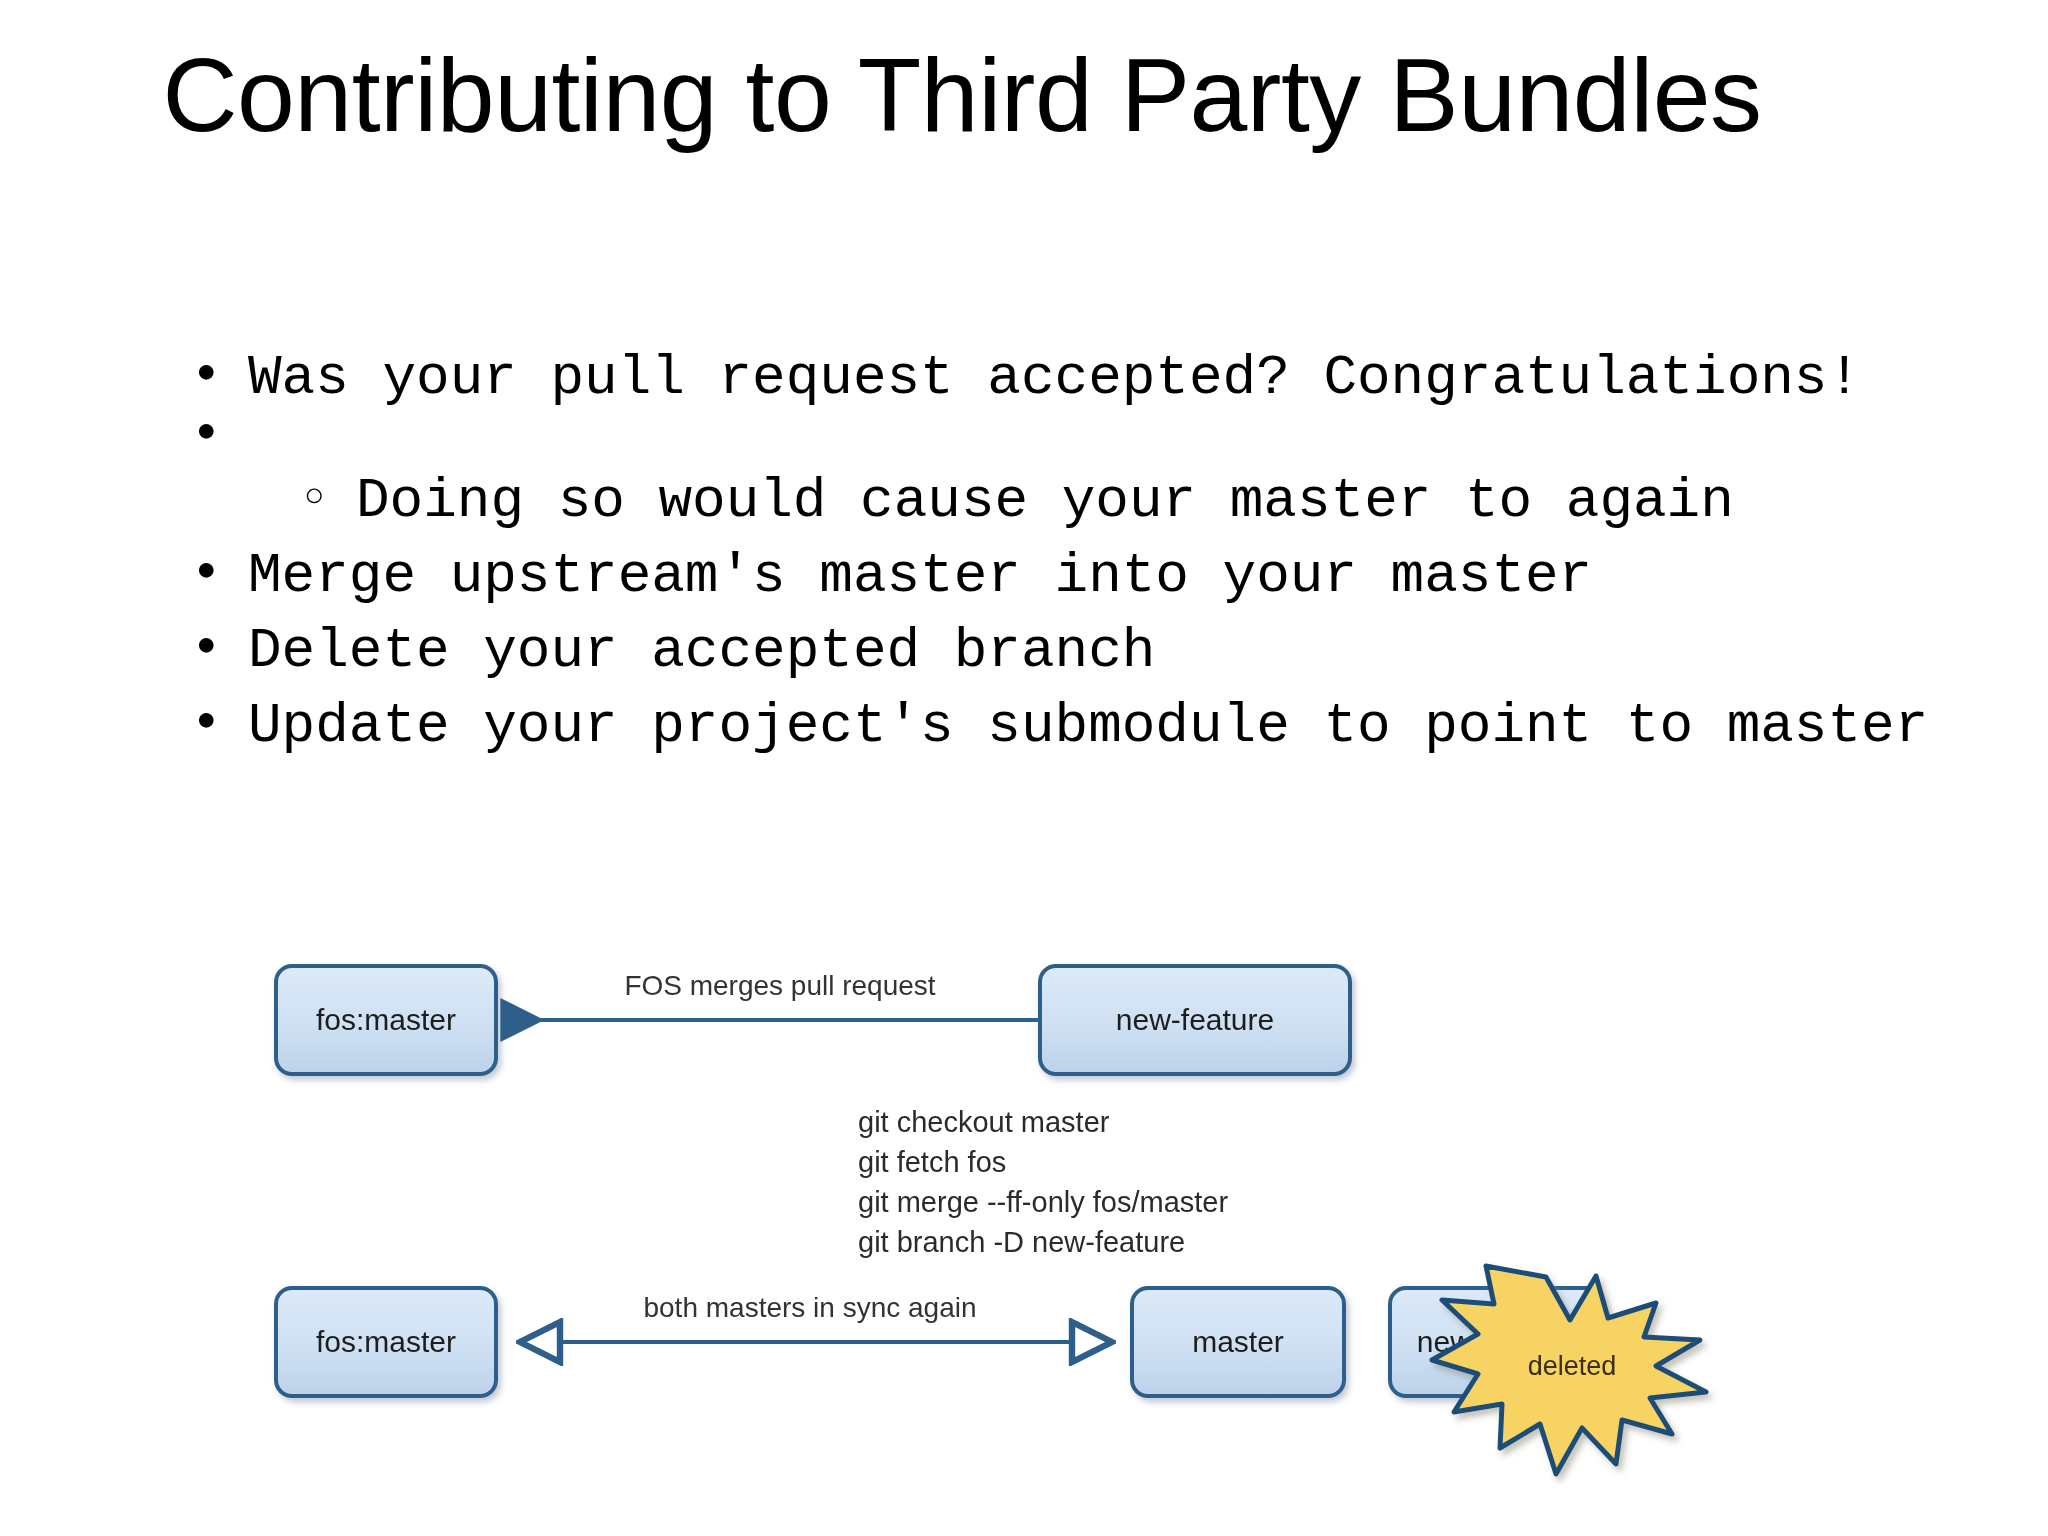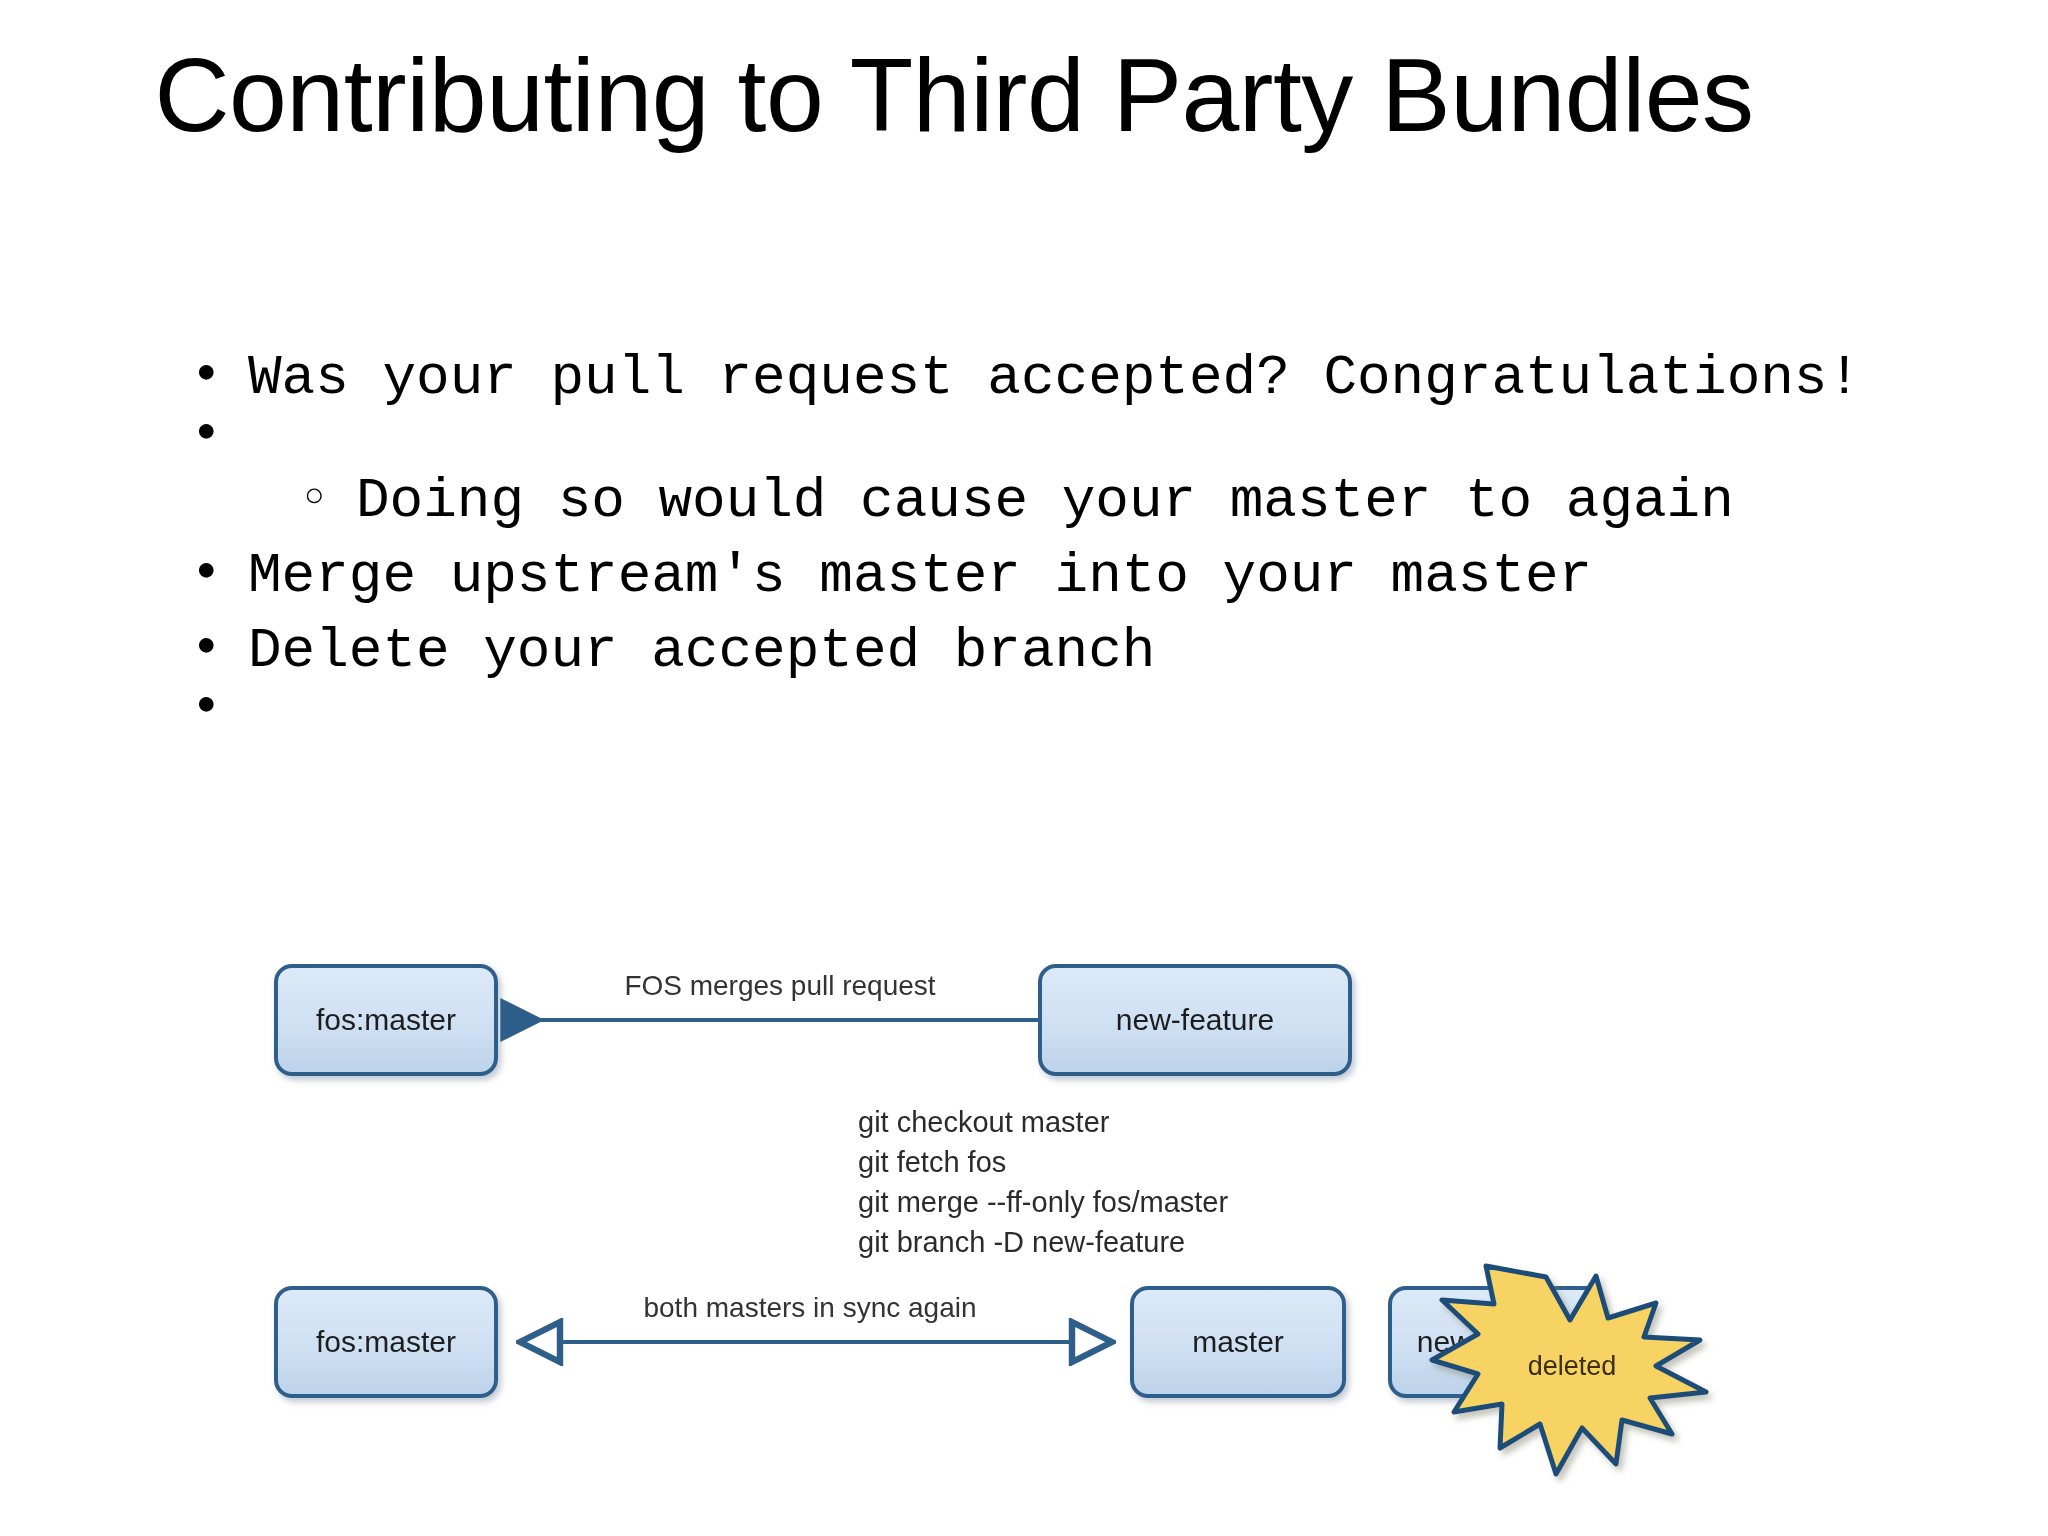--- a/index.html
+++ b/index.html
@@ -12,21 +12,21 @@
     height: 1536px;
     position: relative;
     overflow: hidden;
     font-family: "Liberation Sans", sans-serif;
     color: #000000;
   }
 
   
   #slide-title {
     position: absolute;
-    left: 8px;
+    left: 16px;
     top: 38px;
     width: 1892px;
     text-align: center;
     font-family: "Liberation Sans", sans-serif;
     font-size: 104px;
     font-weight: 400;
     line-height: 1.1;
     letter-spacing: -0.5px;
     color: #000000;
     white-space: nowrap;
@@ -135,20 +135,21 @@
     <span class="bullet-text">Merge upstream's master into your master</span>
   </div>
 
   <div class="bullet-row level-1">
     <span class="bullet-marker">●</span>
     <span class="bullet-text">Delete your accepted branch</span>
   </div>
 
   <div class="bullet-row level-1">
     <span class="bullet-marker">●</span>
+    <span class="bullet-text">Update your project's submodule to point to master</span>
   </div>
 
 </div>
 
 <div id="diagram">
 <svg width="2048" height="1536" viewBox="0 0 2048 1536" xmlns="http://www.w3.org/2000/svg">
   <defs>
     <linearGradient id="nodeGrad" x1="0" y1="0" x2="0" y2="1">
       <stop offset="0%" stop-color="#dceaf8"></stop>
       <stop offset="55%" stop-color="#cfe0f3"></stop>

